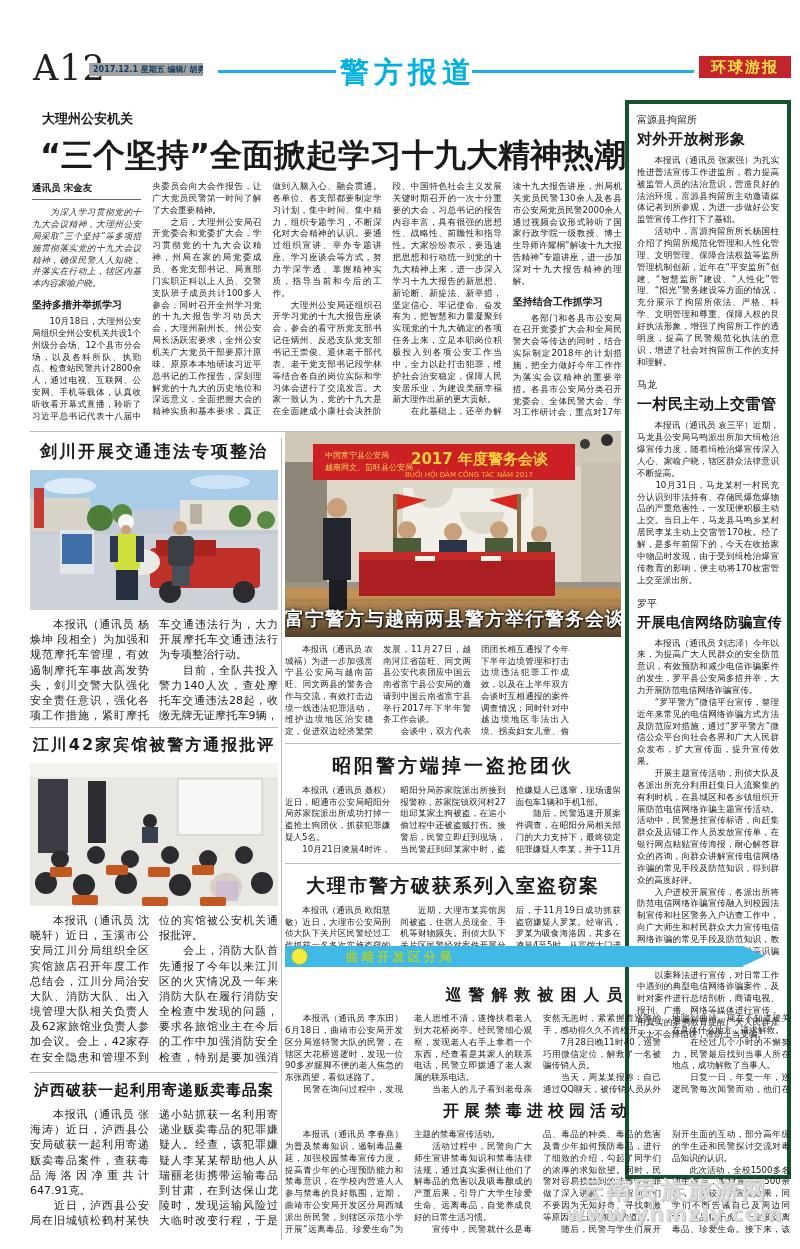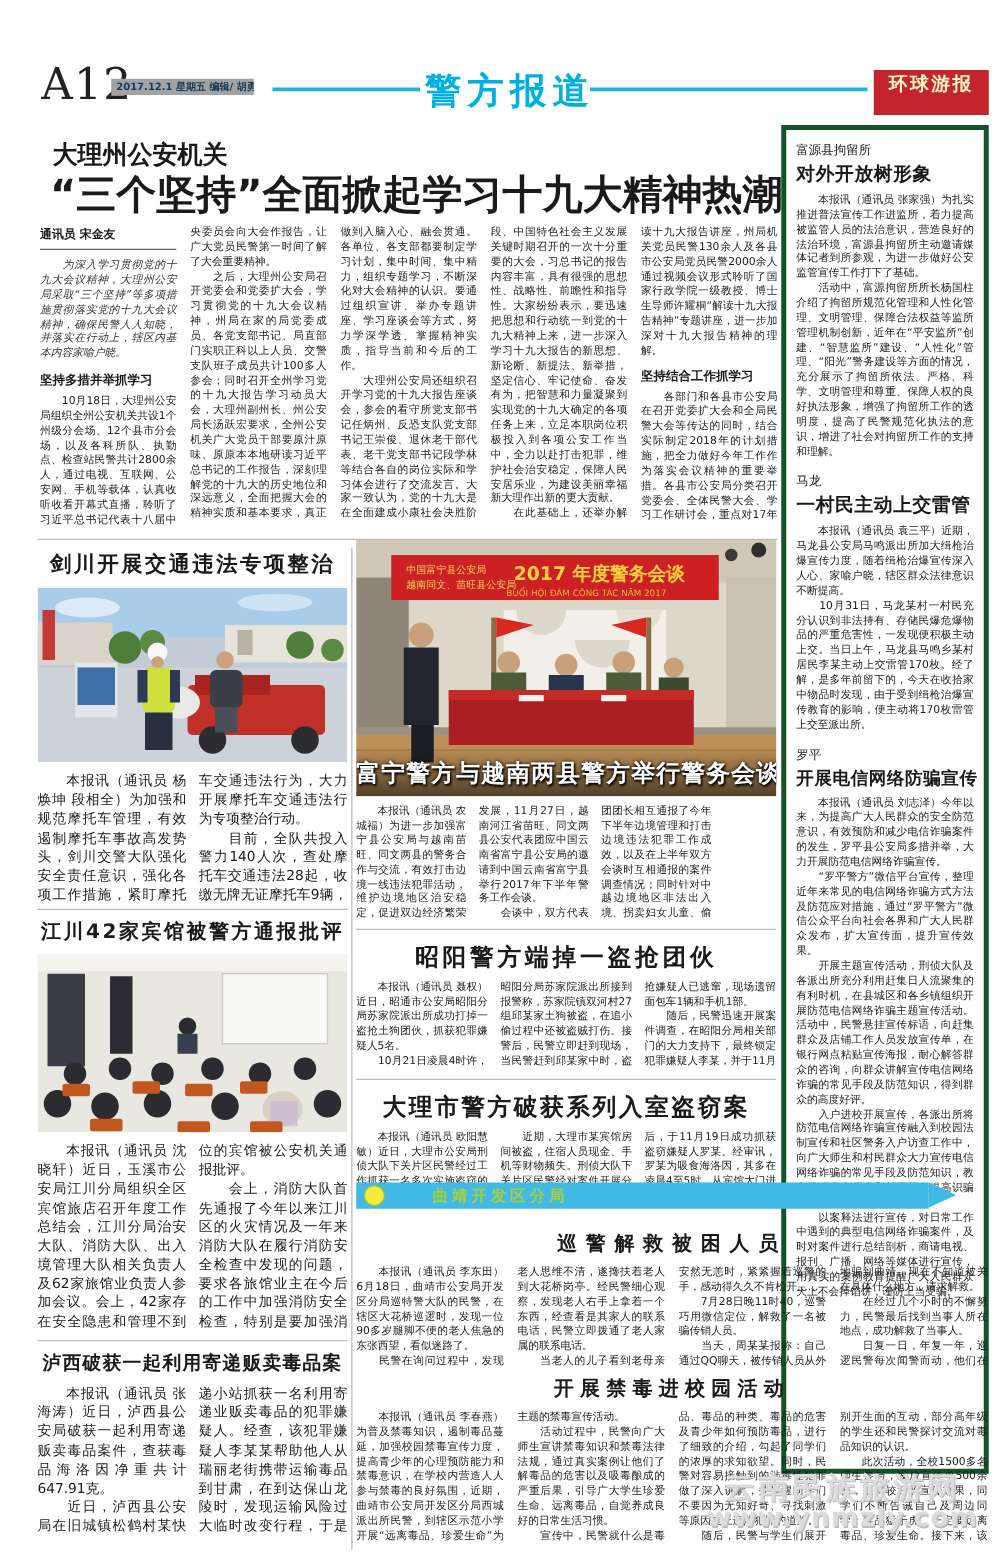--- a/index.html
+++ b/index.html
@@ -9,25 +9,25 @@
   .page-label{position:absolute;left:33px;top:48px;font-family:"DejaVu Serif",serif;
               font-size:35px;font-weight:400;color:#222;letter-spacing:1px;}
   .date-bar{position:absolute;left:89px;top:63px;width:114px;height:13px;background:#a3a3a3;
             color:#123a5e;font-size:8px;line-height:13px;font-weight:bold;padding:0 4px;box-sizing:border-box;
             white-space:nowrap;overflow:hidden;}
   .rule-cyan{position:absolute;background:#1cb2e3;height:3px;top:70px;}
   .rule-l{left:218px;width:118px;}
   .rule-r{left:472px;width:222px;}
   .section-title{position:absolute;left:340px;top:53px;font-size:29px;font-weight:bold;
                  color:#00b0e2;letter-spacing:5px;white-space:nowrap;}
-  .paper-box{position:absolute;left:699px;top:56px;width:92px;height:36px;background:#c4242b;
-             color:#fef9c3;font-family:"DejaVu Serif",serif;font-weight:bold;font-size:15px;
+  .paper-box{position:absolute;left:699px;top:56px;width:92px;height:22px;background:#c4242b;
+             color:#fde047;font-family:"DejaVu Serif",serif;font-weight:bold;font-size:15px;
              line-height:22px;text-align:center;letter-spacing:2px;white-space:nowrap;}
   
-  .kicker{position:absolute;left:42px;top:110px;font-size:20px;font-weight:bold;}
+  .kicker{position:absolute;left:42px;top:110px;font-size:13px;font-weight:bold;}
   .headline{position:absolute;left:40px;top:134px;width:600px;font-size:32px;font-weight:bold;
             white-space:nowrap;letter-spacing:0;}
   .main-flow{position:absolute;left:32px;top:181px;width:590px;height:246px;
              column-count:5;column-gap:11px;column-fill:auto;overflow:hidden;
              font-size:8.6px;line-height:1.38;text-align:justify;}
   .byline{font-size:9.5px;font-weight:bold;border-bottom:1px solid #666;padding-bottom:5px;margin-bottom:7px;}
   .lead{font-style:italic;color:#333;margin-bottom:8px;}
   .subhead{font-size:10px;font-weight:bold;text-align:left;margin:7px 0 4px;}
   .pre{white-space:pre-line;}
   

